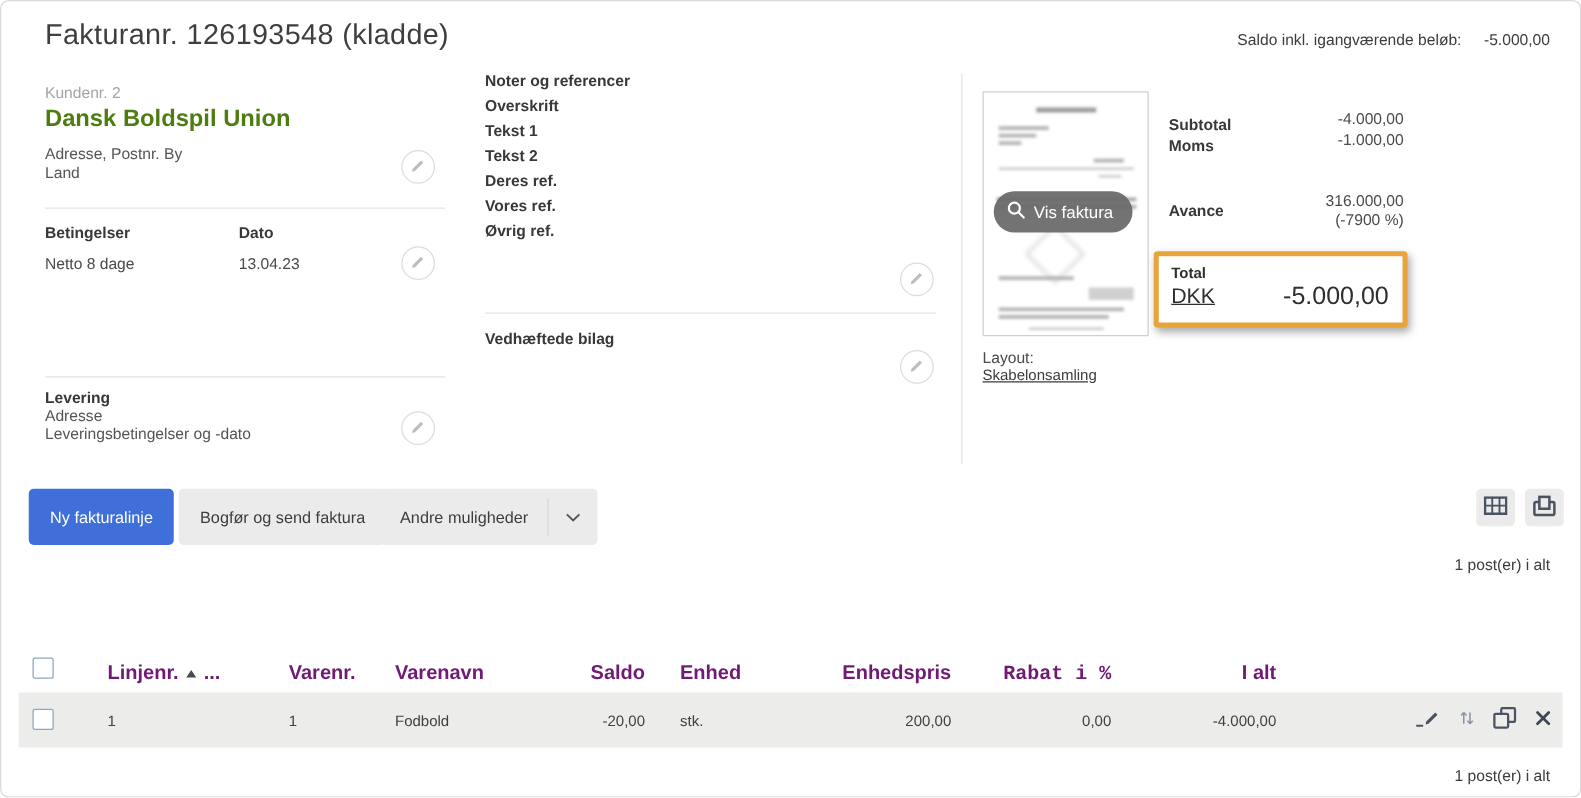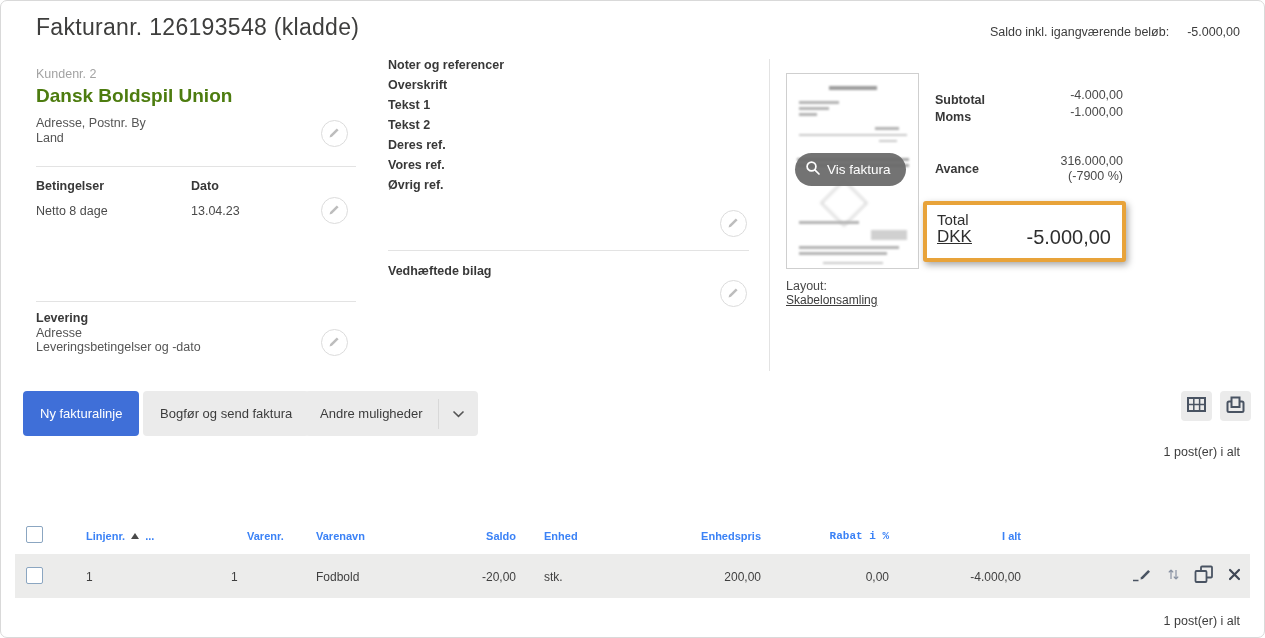--- a/index.html
+++ b/index.html
@@ -68,21 +68,21 @@
   .btn-other { left:304px; padding:0; display:flex; align-items:center; }
   .btn-other .lab { padding:0 15px; }
   .btn-other .sep { width:1px; height:30px; background:#d8d8d8; }
   .btn-other .chev { padding:0 13px; display:flex; align-items:center; }
   .icon-btn { position:absolute; top:390px; width:31px; height:30px; background:#ebebeb;
     border:none; border-radius:4px; display:flex; align-items:center; justify-content:center; cursor:pointer; }
 
   .count { font-size:12.5px; color:#3c3c3c; }
 
   .thead { left:0; right:0; top:520px; height:33px; }
-  .th { position:absolute; top:9px; font-size:11px; font-weight:bold; color:#3b82f6; }
+  .th { position:absolute; top:9px; font-size:16px; font-weight:bold; color:#701a75; }
   .trow { left:14px; right:14px; top:553px; height:44px; background:#ececeb; }
   .td { position:absolute; top:16px; font-size:12px; color:#3f3f3f; }
   .num { text-align:right; }
 
   input.cbx { appearance:none; -webkit-appearance:none; width:17px; height:17px;
     border:1px solid #8ba6c1; border-radius:2px; background:#fff; cursor:pointer; margin:0; }
   .tri-up { width:0; height:0; border-left:4px solid transparent; border-right:4px solid transparent;
     border-bottom:6px solid #4a4a4a; display:inline-block; }
 
   .row-actions { position:absolute; right:9px; top:0; height:100%; display:flex;
@@ -192,21 +192,21 @@
   <div class="abs tot-val" style="right:141px;top:87px;">-4.000,00</div>
   <div class="abs tot-lbl" style="left:934px;top:109px;">Moms</div>
   <div class="abs tot-val" style="right:141px;top:104px;">-1.000,00</div>
   <div class="abs tot-lbl" style="left:934px;top:161px;">Avance</div>
   <div class="abs tot-val" style="right:141px;top:153px;line-height:15px;">
     <div>316.000,00</div>
     <div>(-7900 %)</div>
   </div>
 
   <div class="abs total-box">
-    <div class="abs" style="left:10px;top:6px;font-size:15px;font-weight:normal;color:#2f2f2f;">Total</div>
+    <div class="abs" style="left:10px;top:6px;font-size:12px;font-weight:bold;color:#2f2f2f;">Total</div>
     <a class="abs currency-link" style="left:10px;top:22px;">DKK</a>
     <div class="abs total-amount" style="right:11px;top:21px;">-5.000,00</div>
   </div>
 
   <div class="abs t12" style="left:785px;top:278px;color:#4a4a4a;">Layout:</div>
   <a class="abs link" style="left:785px;top:292px;">Skabelonsamling</a>
 
   <button class="btn btn-primary">Ny fakturalinje</button>
   <button class="btn btn-gray btn-post">Bogfør og send faktura</button>
   <button class="btn btn-gray btn-other">
@@ -235,21 +235,21 @@
 
   <div class="abs count" style="right:24px;top:444px;">1 post(er) i alt</div>
 
   <div class="abs thead">
     <input type="checkbox" class="cbx abs" style="left: 25px; top: 5px;">
     <div class="th" style="left:85px;display:flex;align-items:center;gap:6px;">
       <span>Linjenr.</span>
       <span class="tri-up"></span>
       <span>...</span>
     </div>
-    <div class="th" style="left:230px;margin-left:16px;">Varenr.</div>
+    <div class="th" style="left:230px;">Varenr.</div>
     <div class="th" style="left:315px;">Varenavn</div>
     <div class="th num" style="left:420px;width:95px;">Saldo</div>
     <div class="th" style="left:543px;">Enhed</div>
     <div class="th num" style="left:640px;width:120px;">Enhedspris</div>
     <div class="th num" style="left:760px;width:128px;font-family:Liberation Mono, monospace;">Rabat i %</div>
     <div class="th num" style="left:900px;width:120px;">I alt</div>
   </div>
 
   <div class="abs trow">
     <input type="checkbox" class="cbx abs" style="left: 11px; top: 13px;">

